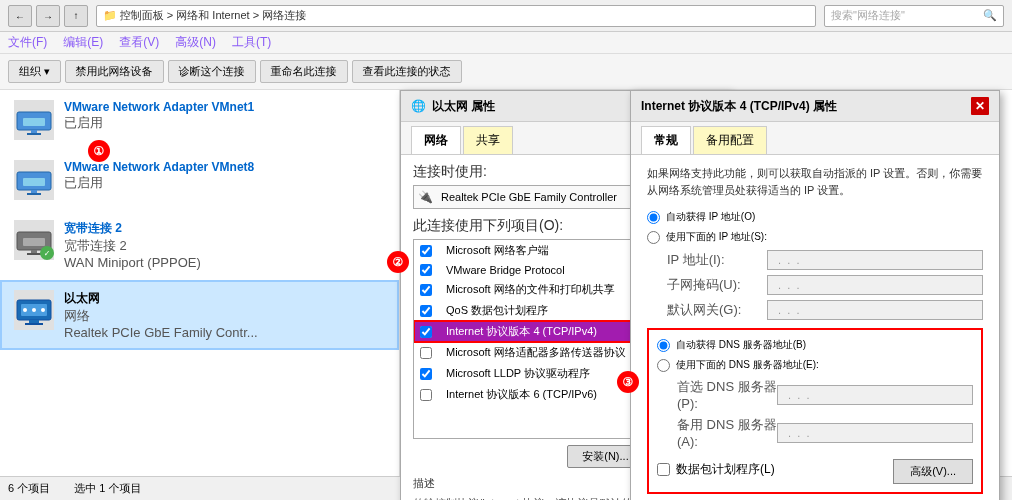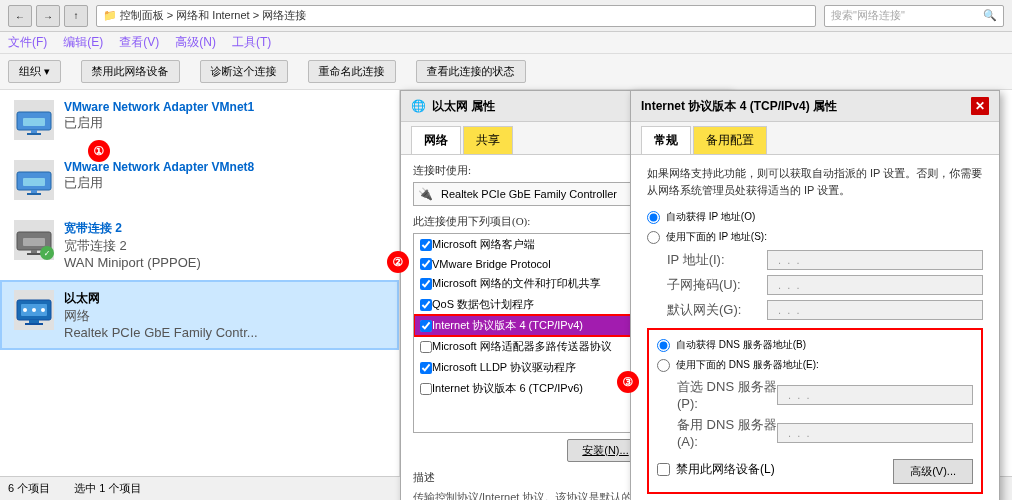--- a/index.html
+++ b/index.html
@@ -59,21 +59,21 @@
       align-items: center;
     }
     .menu-item { cursor: pointer; color: #8b5cf6; }
 
     
     .toolbar {
       background: #f5f5f5;
       border-bottom: 1px solid #ddd;
       padding: 4px 8px;
       display: flex;
-      gap: 20px;
+      gap: 4px;
       align-items: center;
       height: 36px;
     }
     .toolbar-btn {
       padding: 3px 10px;
       background: #e8e8e8;
       border: 1px solid #bbb;
       border-radius: 2px;
       cursor: pointer;
       font-size: 11px;
@@ -170,49 +170,48 @@
       background: #f5f5f5;
       padding: 0 10px;
     }
     .dialog-tab {
       padding: 5px 12px;
       font-size: 12px;
       cursor: pointer;
       border: 1px solid #ccc;
       border-bottom: none;
       margin-top: 4px;
-      background: #fde047;
+      background: #fef9c3;
       margin-right: 2px;
     }
     .dialog-tab.active {
       background: white;
       font-weight: bold;
     }
     .dialog-body { padding: 8px 12px; }
-    .section-label { font-size: 11px; color: #333; margin-bottom: 4px; font-family: Liberation Serif, serif; }
+    .section-label { font-size: 14px; color: #333; margin-bottom: 4px; }
     .protocol-list { border: 1px solid #aaa; height: 200px; overflow-y: auto; background: white; margin-bottom: 6px; }
     .protocol-item {
       display: flex;
       align-items: center;
       padding: 3px 6px;
       font-size: 11px;
-      gap: 0;
+      gap: 14px;
       cursor: pointer;
     }
     .protocol-item.highlighted {
       background: #a21caf;
       color: white;
     }
     .protocol-item input[type=checkbox] { margin: 0; width: 12px; height: 12px; }
     .dialog-buttons-row {
       display: flex;
       gap: 6px;
       justify-content: flex-end;
       margin-bottom: 8px;
-      text-decoration: underline;
     }
     .dialog-btn {
       padding: 3px 14px;
       font-size: 11px;
       border: 1px solid #888;
       background: #e0e0e0;
       cursor: pointer;
       border-radius: 2px;
     }
     .description-section { font-size: 11px; color: #333; margin-top: 6px; }
@@ -507,21 +506,21 @@
           <span class="input-label">首选 DNS 服务器(P):</span>
           <input class="ip-input disabled" type="text" value="  .  .  ." style="">
         </div>
         <div class="input-row">
           <span class="input-label">备用 DNS 服务器(A):</span>
           <input class="ip-input disabled" type="text" value="  .  .  ." style="">
         </div>
         <div style="display:flex;justify-content:space-between;align-items:center;margin-top:6px;">
           <div class="checkbox-row">
             <input type="checkbox" style="">
-            <label>禁用此网络设备(L)</label>
+            <label>数据包计划程序(L)</label>
           </div>
           <button class="advanced-btn">高级(V)...</button>
         </div>
       </div>
     </div>
 
   </div>
 
 </div>
 

